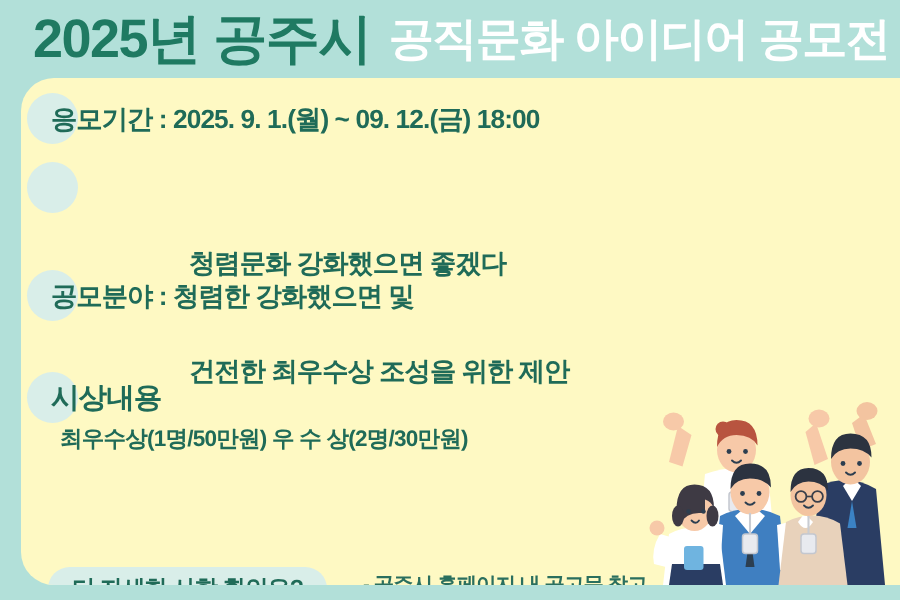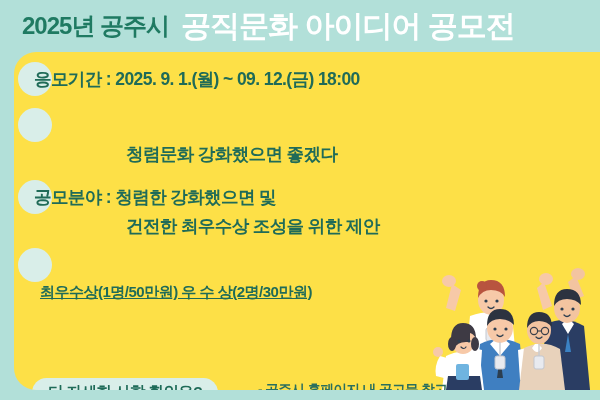--- a/index.html
+++ b/index.html
@@ -25,39 +25,39 @@
     left: 0; top: 0;
     width: 600px;
     height: 52px;
     display: flex;
     align-items: center;
     white-space: nowrap;
     padding-left: 22px;
     letter-spacing: -1px;
   }
   .title-part-1 {
-    font-size: 24px;
+    font-size: 36px;
     font-weight: bold;
     color: #1f7a62;
   }
   .title-part-2 {
     font-size: 30px;
     font-weight: bold;
     color: #ffffff;
     margin-left: 12px;
   }
 
   
   .card {
     position: absolute;
     left: 14px;
     top: 52px;
     width: 586px;
     height: 338px;
-    background: #fde047;
+    background: #fef9c3;
     border-radius: 22px 0 0 22px;
     overflow: hidden;
   }
 
   
   .bullet-dot {
     position: absolute;
     width: 34px;
     height: 34px;
     border-radius: 50%;
@@ -84,33 +84,33 @@
     font-size: 17.5px;
     font-weight: bold;
     letter-spacing: -0.6px;
     color: #1f6b58;
   }
   .lead-cont {
     font-size: 17.5px;
     font-weight: bold;
     letter-spacing: -0.6px;
     color: #1f6b58;
+    margin-top: 21px;
   }
   .heading {
     font-size: 19px;
     font-weight: bold;
     letter-spacing: -0.6px;
     color: #1f6b58;
   }
   .prize {
     font-size: 15px;
     font-weight: bold;
     letter-spacing: -0.5px;
     color: #1f6b58;
-    text-decoration: underline;
   }
 
   
   .pill {
     position: absolute;
     left: 18px;
     top: 326px;
     height: 29px;
     padding: 0 16px;
     border-radius: 16px;
@@ -122,21 +122,21 @@
     font-weight: bold;
     color: #1f6b58;
     letter-spacing: -0.6px;
     white-space: nowrap;
     z-index: 3;
   }
 
   
   .contact {
     position: absolute;
-    left: 244px;
+    left: 228px;
     top: 328px;
     z-index: 3;
   }
   .contact-line {
     font-size: 13.5px;
     font-weight: bold;
     color: #2a6f5e;
     letter-spacing: -0.5px;
     white-space: nowrap;
     line-height: 19px;
@@ -171,20 +171,21 @@
 
     <div class="content">
 
       <div class="row lead" style="left:20px; top:15px;">응모기간 : 2025. 9. 1.(월) ~ 09. 12.(금) 18:00</div>
 
       <div class="row lead-cont" style="left:112px; top:90px;">청렴문화 강화했으면 좋겠다</div>
 
       <div class="row lead" style="left:20px; top:133px;">공모분야 : 청렴한 강화했으면 및</div>
       <div class="row lead-cont" style="left:112px; top:162px;">건전한 최우수상 조성을 위한 제안</div>
 
+      <div class="row heading" style="left:20px; top:200px;">시상내용</div>
       <div class="row prize" style="left:26px; top:231px;">최우수상(1명/50만원) 우 수 상(2명/30만원)</div>
 
       <svg class="people" viewBox="0 0 168 122">
 
         <g>
           <path d="M26 16 L20 40 L29 43 L35 22 Z" fill="#f7c9a8"></path>
           <ellipse cx="23" cy="13" rx="7" ry="6" fill="#f7c9a8"></ellipse>
           <path d="M118 14 L126 38 L117 42 L111 20 Z" fill="#f7c9a8"></path>
           <ellipse cx="120" cy="11" rx="7" ry="6" fill="#f7c9a8"></ellipse>
           <path d="M44 48 q22 -8 42 0 l7 74 l-56 0 Z" fill="#ffffff"></path>

